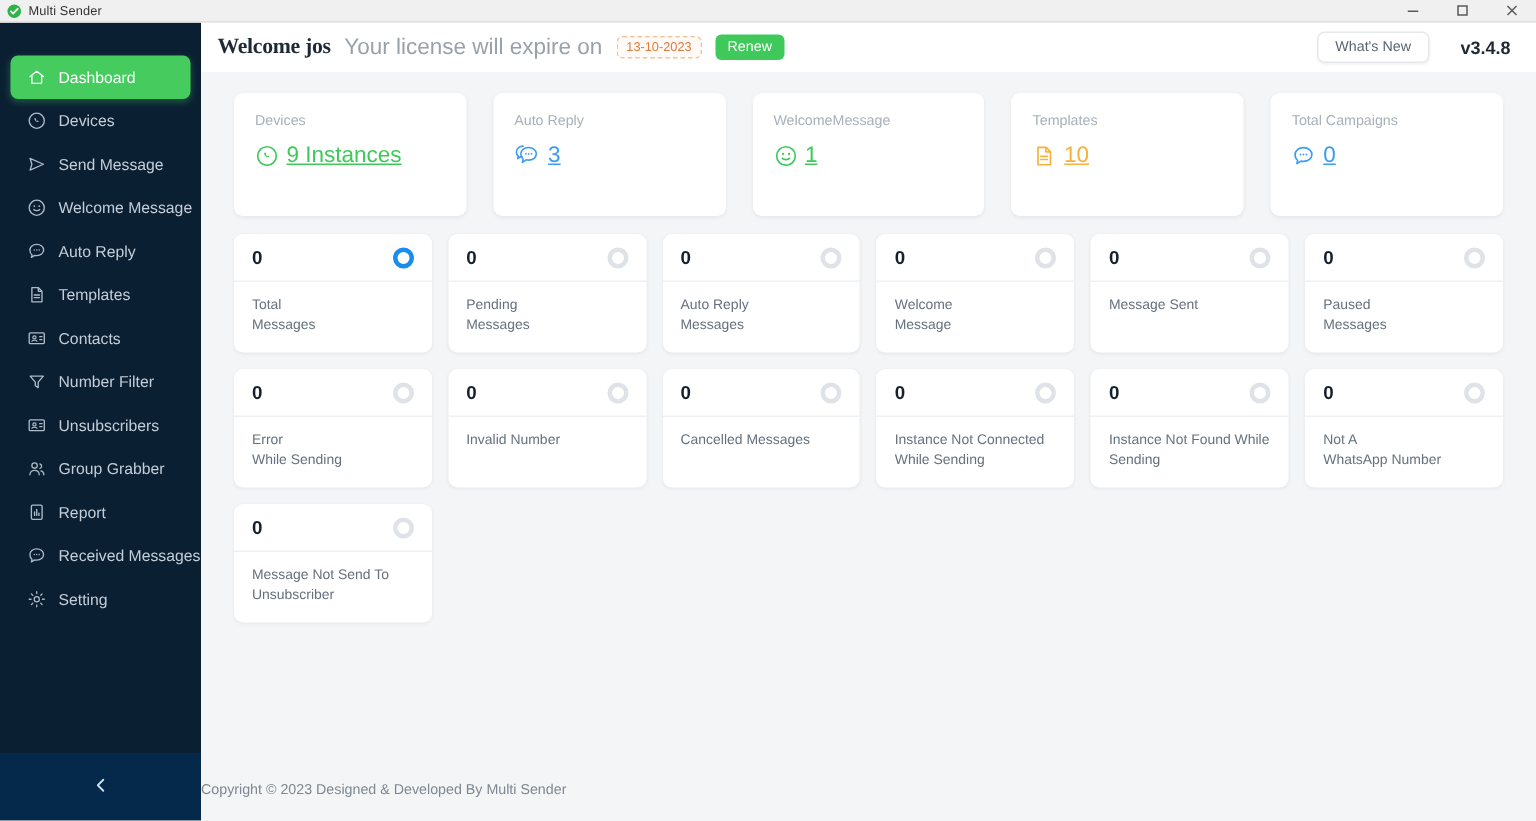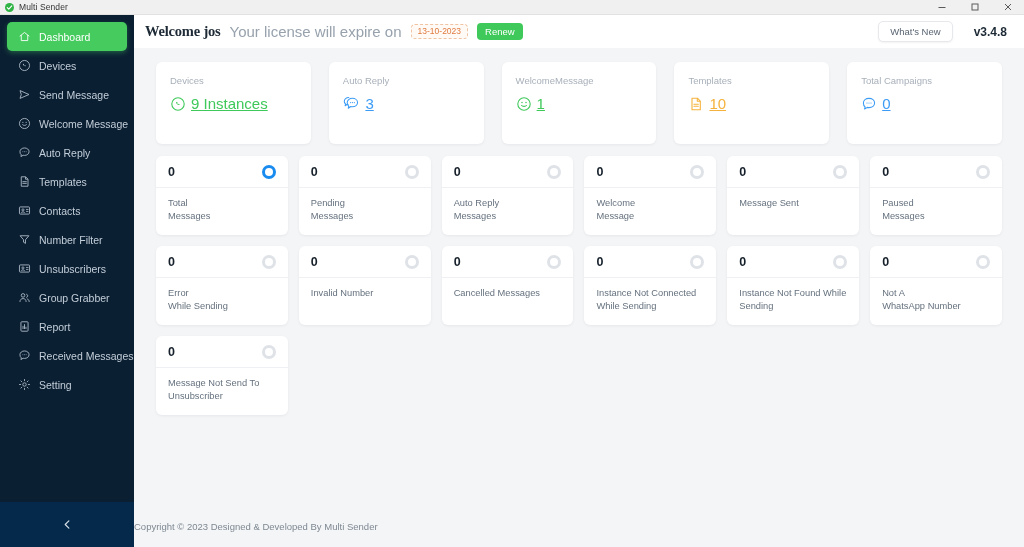--- a/index.html
+++ b/index.html
@@ -37,21 +37,21 @@
   
   .body-row { flex: 1; display: flex; min-height: 0; }
 
   
   .sidebar {
     width: 134px; flex: 0 0 134px;
     background: #0b1f33;
     display: flex; flex-direction: column;
     position: relative;
   }
-  .nav { padding: 7px 0 0 0; flex: 1; overflow: hidden; }
+  .nav { padding: 22px 0 0 0; flex: 1; overflow: hidden; }
   .nav-item {
     display: flex; align-items: center;
     height: 29px; margin: 0 7px;
     padding-left: 11px;
     color: #c3ced8; font-size: 10.5px;
     border-radius: 5px;
     gap: 8px;
     cursor: pointer;
     white-space: nowrap;
   }

